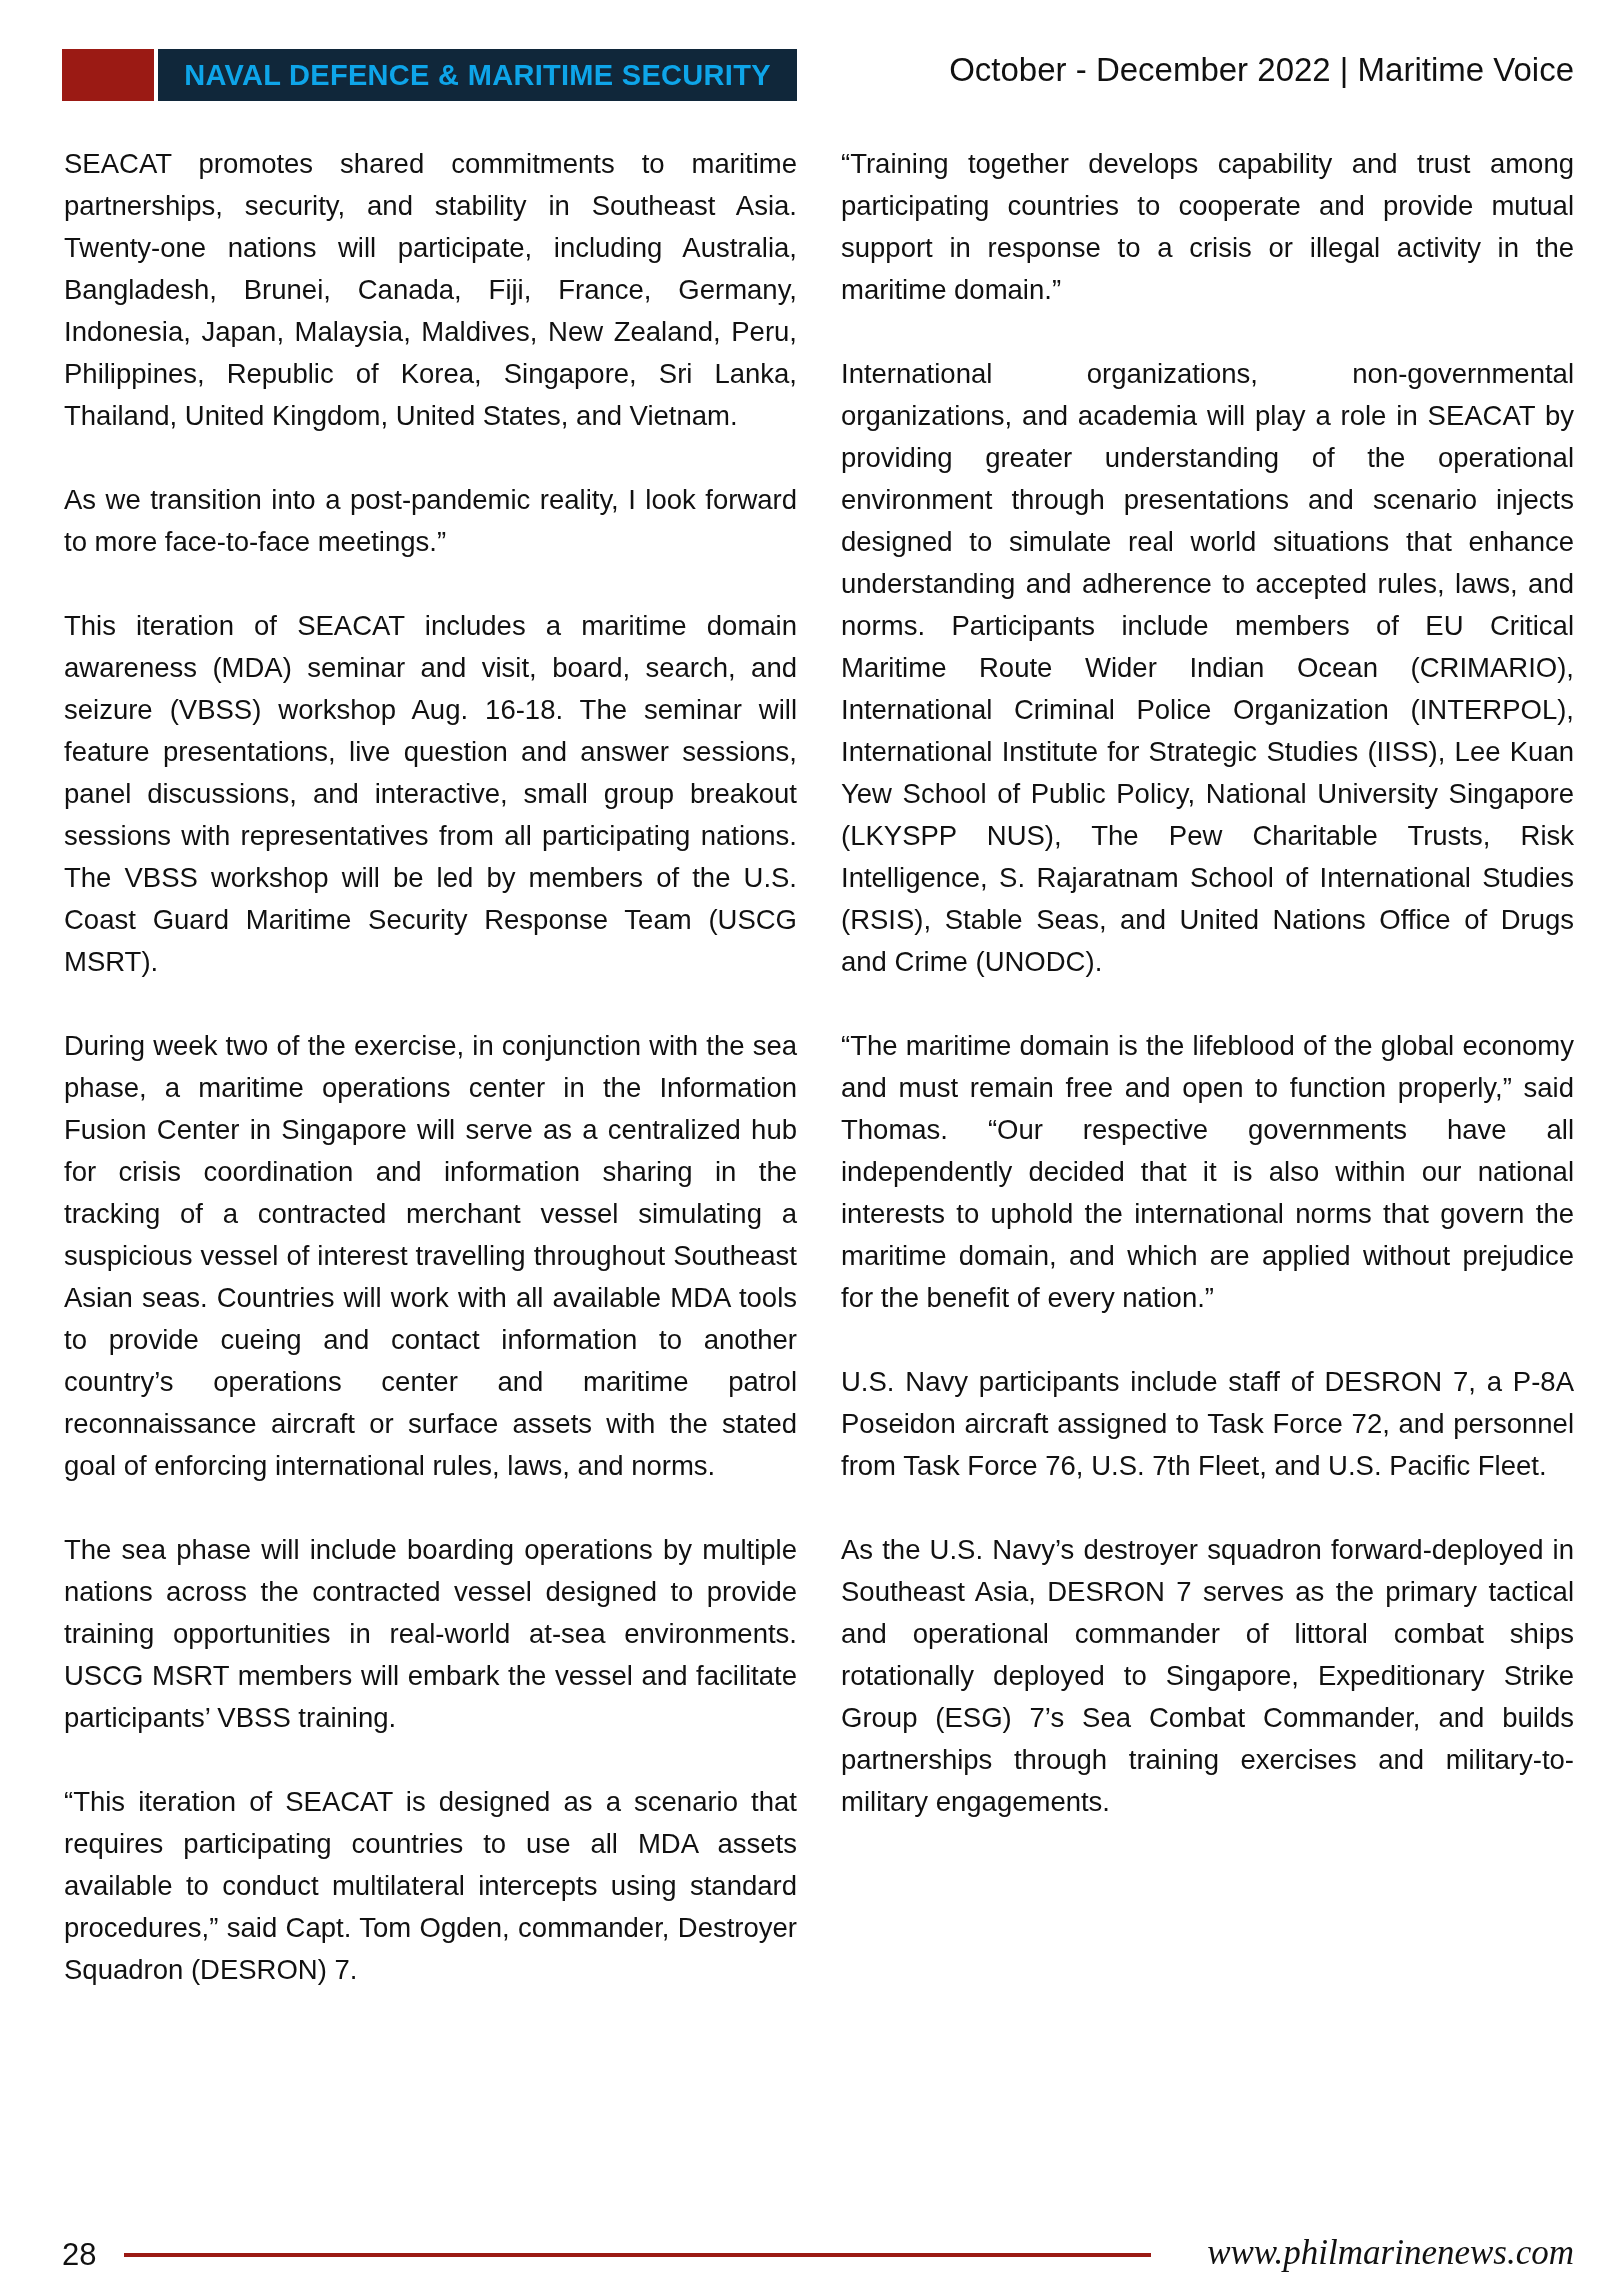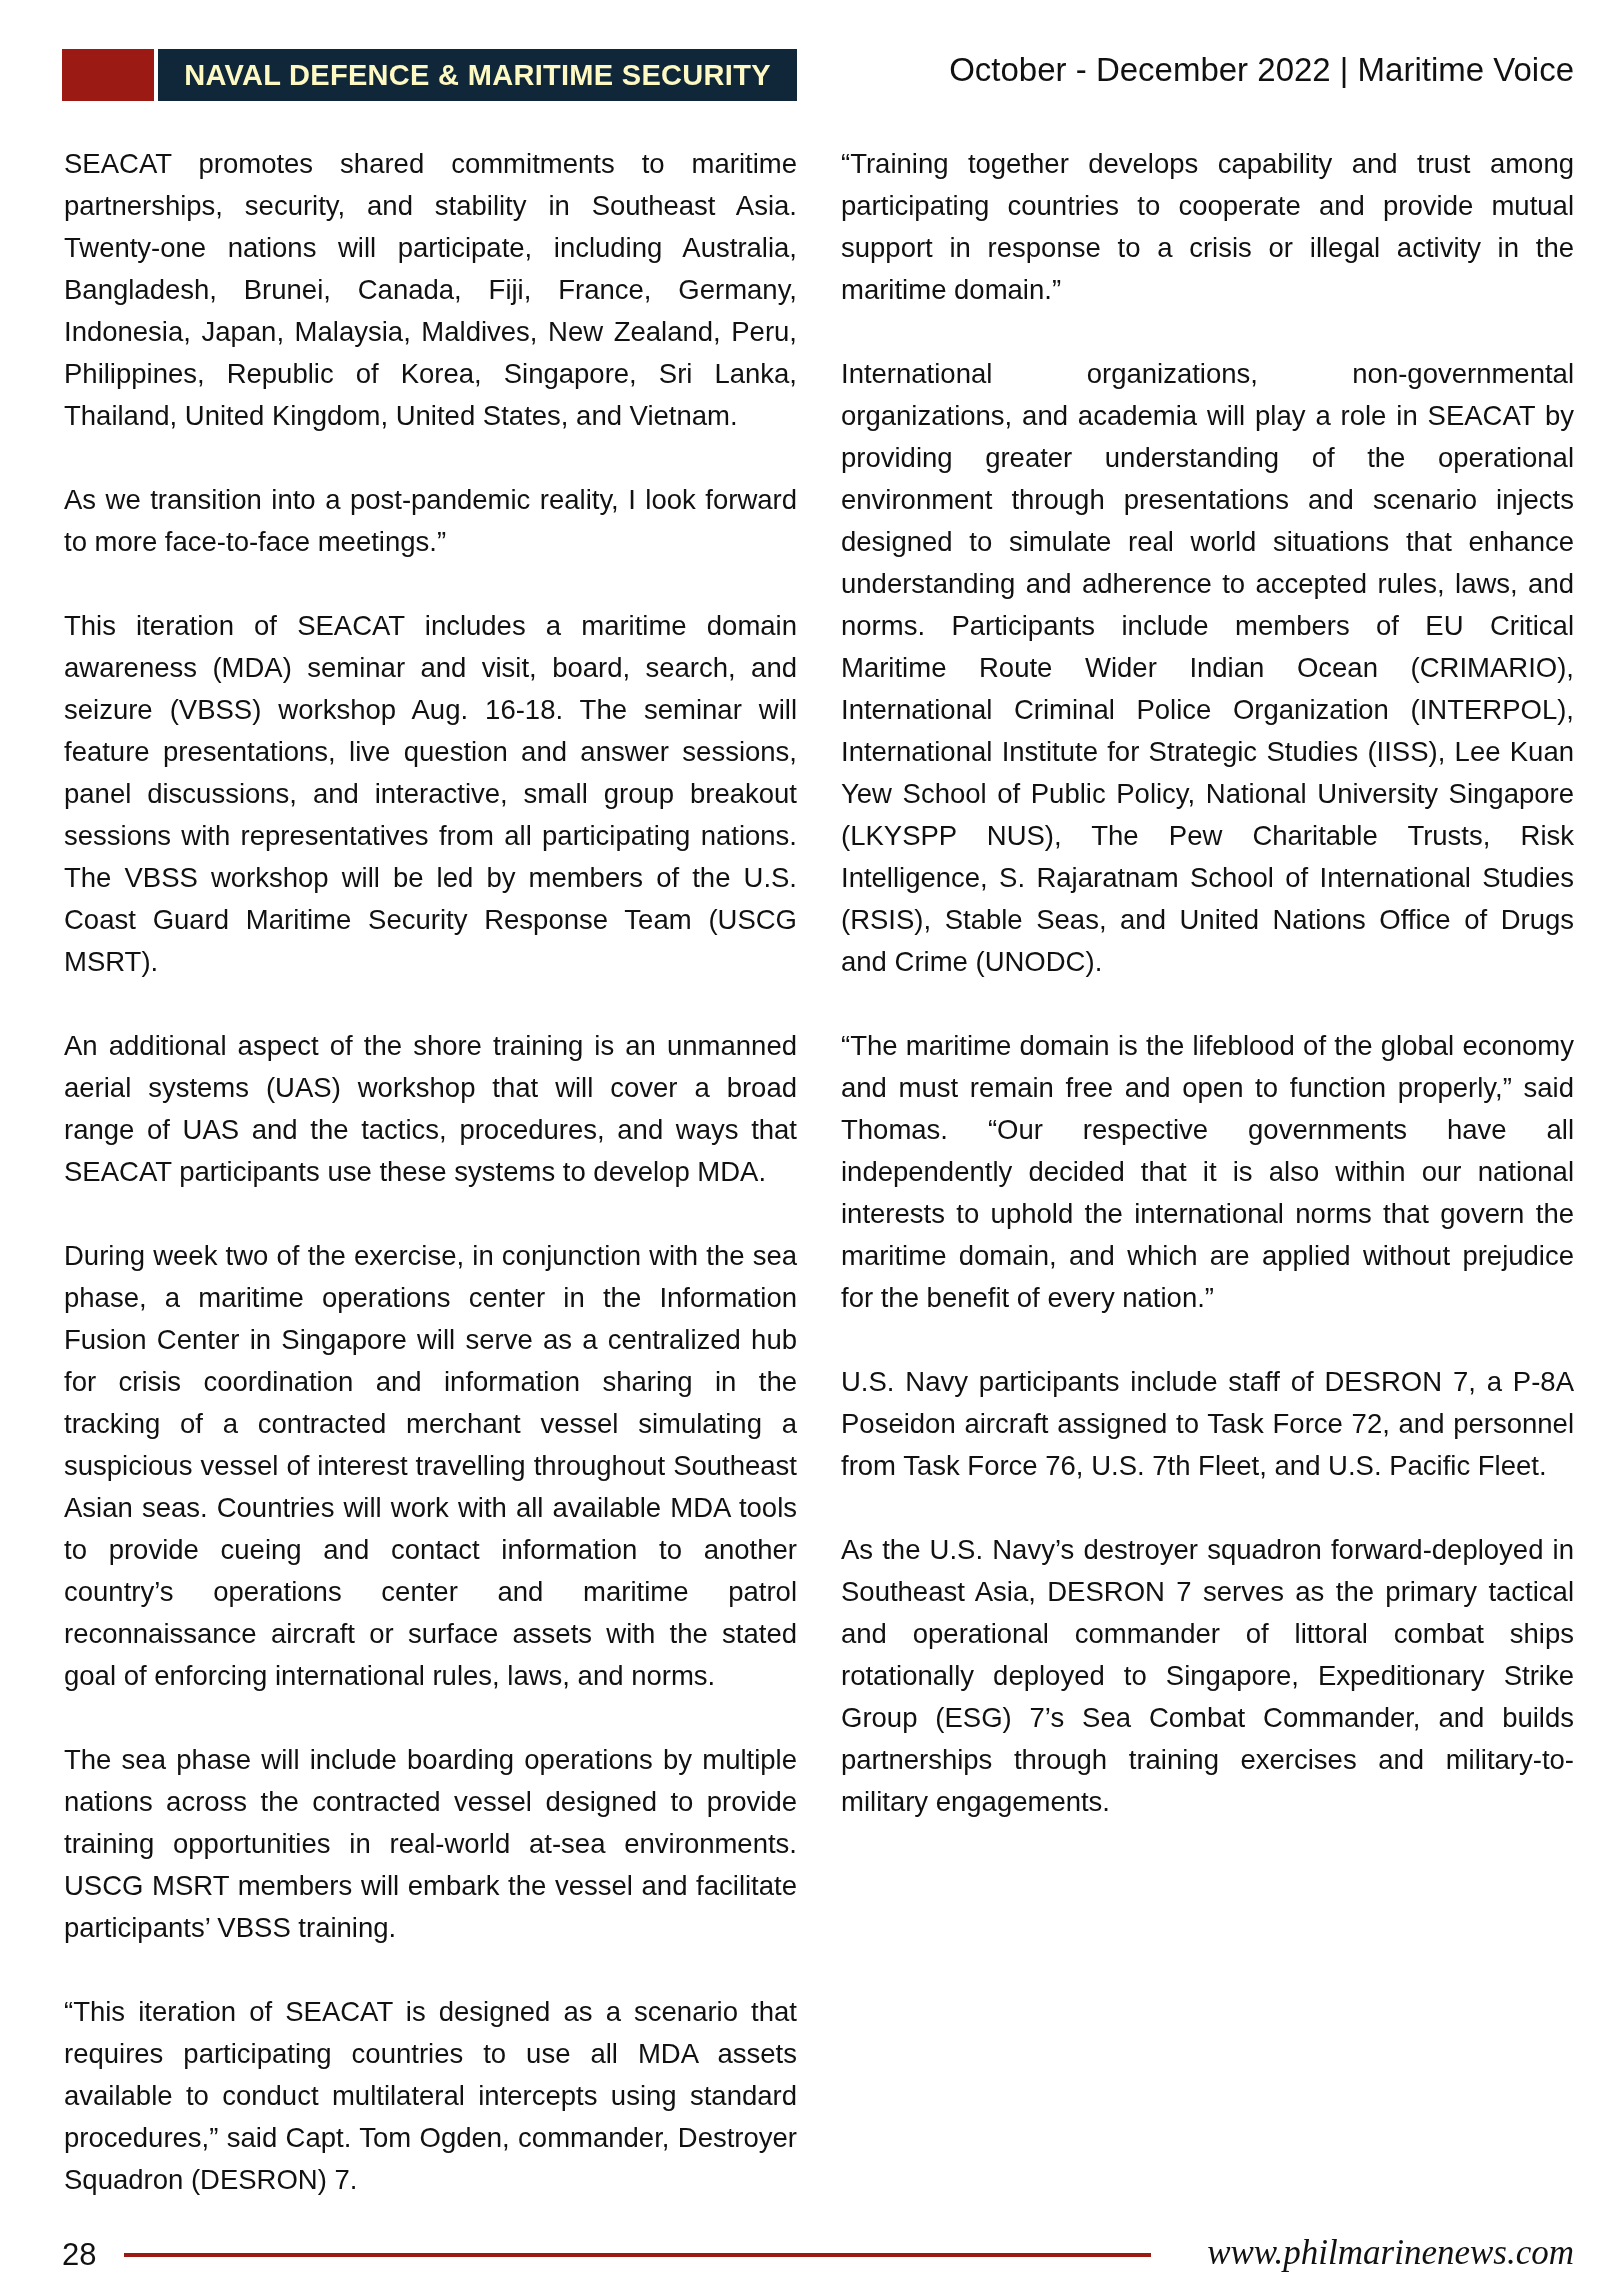--- a/index.html
+++ b/index.html
@@ -1,21 +1,21 @@
 <!DOCTYPE html>
 <html style="font-size:10.5px"><head>
 <meta charset="utf-8">
 <style>
   html, body { margin:0; padding:0; background:#ffffff; }
   body { width:1623px; height:2295px; position:relative; overflow:hidden;
          font-family:"Liberation Sans", sans-serif; color:#111; }
   .hdr-red { position:absolute; left:62px; top:49px; width:92px; height:52px; background:#9b1a14; }
   .hdr-band { position:absolute; left:158px; top:49px; width:639px; height:52px; background:#10273a;
               display:flex; align-items:center; justify-content:center; }
-  .hdr-band span { color:#fef9c3; font-weight:bold; font-size:29px; letter-spacing:0.3px; }
+  .hdr-band span { color:#0ea5e9; font-weight:bold; font-size:29px; letter-spacing:0.3px; }
   .hdr-right { position:absolute; right:49px; top:51px; font-size:33px; color:#111; white-space:nowrap;text-align:center; }
   .col { position:absolute; top:143px; width:733px; font-size:27.5px; line-height:42px; text-align:justify; }
   .col.left { left:64px; }
   .col.right { left:841px; }
   .col p { margin:0 0 42px 0; }
   .source { font-size:11px; line-height:42px; margin:0; text-align:left; word-break:break-all; }
   .footer-num { position:absolute; left:62px; top:2237px; font-size:31px; color:#111; }
   .footer-line { position:absolute; left:124px; top:2253px; width:1027px; height:3.9px; background:#9b1a14; }
   .footer-url { position:absolute; right:49px; top:2233px; font-size:35px; font-style:italic; color:#111;font-family:Liberation Serif, serif; }
 </style>
@@ -25,21 +25,20 @@
 <div class="hdr-red"></div>
 <div class="hdr-band">
   <span>NAVAL DEFENCE &amp; MARITIME SECURITY</span>
 </div>
 <div class="hdr-right">October - December 2022 | Maritime Voice</div>
 
 <div class="col left">
   <p>SEACAT promotes shared commitments to maritime partnerships, security, and stability in Southeast Asia. Twenty-one nations will participate, including Australia, Bangladesh, Brunei, Canada, Fiji, France, Germany, Indonesia, Japan, Malaysia, Maldives, New Zealand, Peru, Philippines, Republic of Korea, Singapore, Sri Lanka, Thailand, United Kingdom, United States, and Vietnam.</p>
   <p>As we transition into a post-pandemic reality, I look forward to more face-to-face meetings.”</p>
   <p>This iteration of SEACAT includes a maritime domain awareness (MDA) seminar and visit, board, search, and seizure (VBSS) workshop Aug. 16-18. The seminar will feature presentations, live question and answer sessions, panel discussions, and interactive, small group breakout sessions with representatives from all participating nations. The VBSS workshop will be led by members of the U.S. Coast Guard Maritime Security Response Team (USCG MSRT).</p>
-  <p>An additional aspect of the shore training is an unmanned aerial systems (UAS) workshop that will cover a broad range of UAS and the tactics, procedures, and ways that SEACAT participants use these systems to develop MDA.</p>
   <p>During week two of the exercise, in conjunction with the sea phase, a maritime operations center in the Information Fusion Center in Singapore will serve as a centralized hub for crisis coordination and information sharing in the tracking of a contracted merchant vessel simulating a suspicious vessel of interest travelling throughout Southeast Asian seas. Countries will work with all available MDA tools to provide cueing and contact information to another country’s operations center and maritime patrol reconnaissance aircraft or surface assets with the stated goal of enforcing international rules, laws, and norms.</p>
   <p>The sea phase will include boarding operations by multiple nations across the contracted vessel designed to provide training opportunities in real-world at-sea environments. USCG MSRT members will embark the vessel and facilitate participants’ VBSS training.</p>
   <p>“This iteration of SEACAT is designed as a scenario that requires participating countries to use all MDA assets available to conduct multilateral intercepts using standard procedures,” said Capt. Tom Ogden, commander, Destroyer Squadron (DESRON) 7.</p>
 </div>
 
 <div class="col right">
   <p>“Training together develops capability and trust among participating countries to cooperate and provide mutual support in response to a crisis or illegal activity in the maritime domain.”</p>
   <p>International organizations, non-governmental organizations, and academia will play a role in SEACAT by providing greater understanding of the operational environment through presentations and scenario injects designed to simulate real world situations that enhance understanding and adherence to accepted rules, laws, and norms. Participants include members of EU Critical Maritime Route Wider Indian Ocean (CRIMARIO), International Criminal Police Organization (INTERPOL), International Institute for Strategic Studies (IISS), Lee Kuan Yew School of Public Policy, National University Singapore (LKYSPP NUS), The Pew Charitable Trusts, Risk Intelligence, S. Rajaratnam School of International Studies (RSIS), Stable Seas, and United Nations Office of Drugs and Crime (UNODC).</p>
   <p>“The maritime domain is the lifeblood of the global economy and must remain free and open to function properly,” said Thomas. “Our respective governments have all independently decided that it is also within our national interests to uphold the international norms that govern the maritime domain, and which are applied without prejudice for the benefit of every nation.”</p>
   <p>U.S. Navy participants include staff of DESRON 7, a P-8A Poseidon aircraft assigned to Task Force 72, and personnel from Task Force 76, U.S. 7th Fleet, and U.S. Pacific Fleet.</p>

